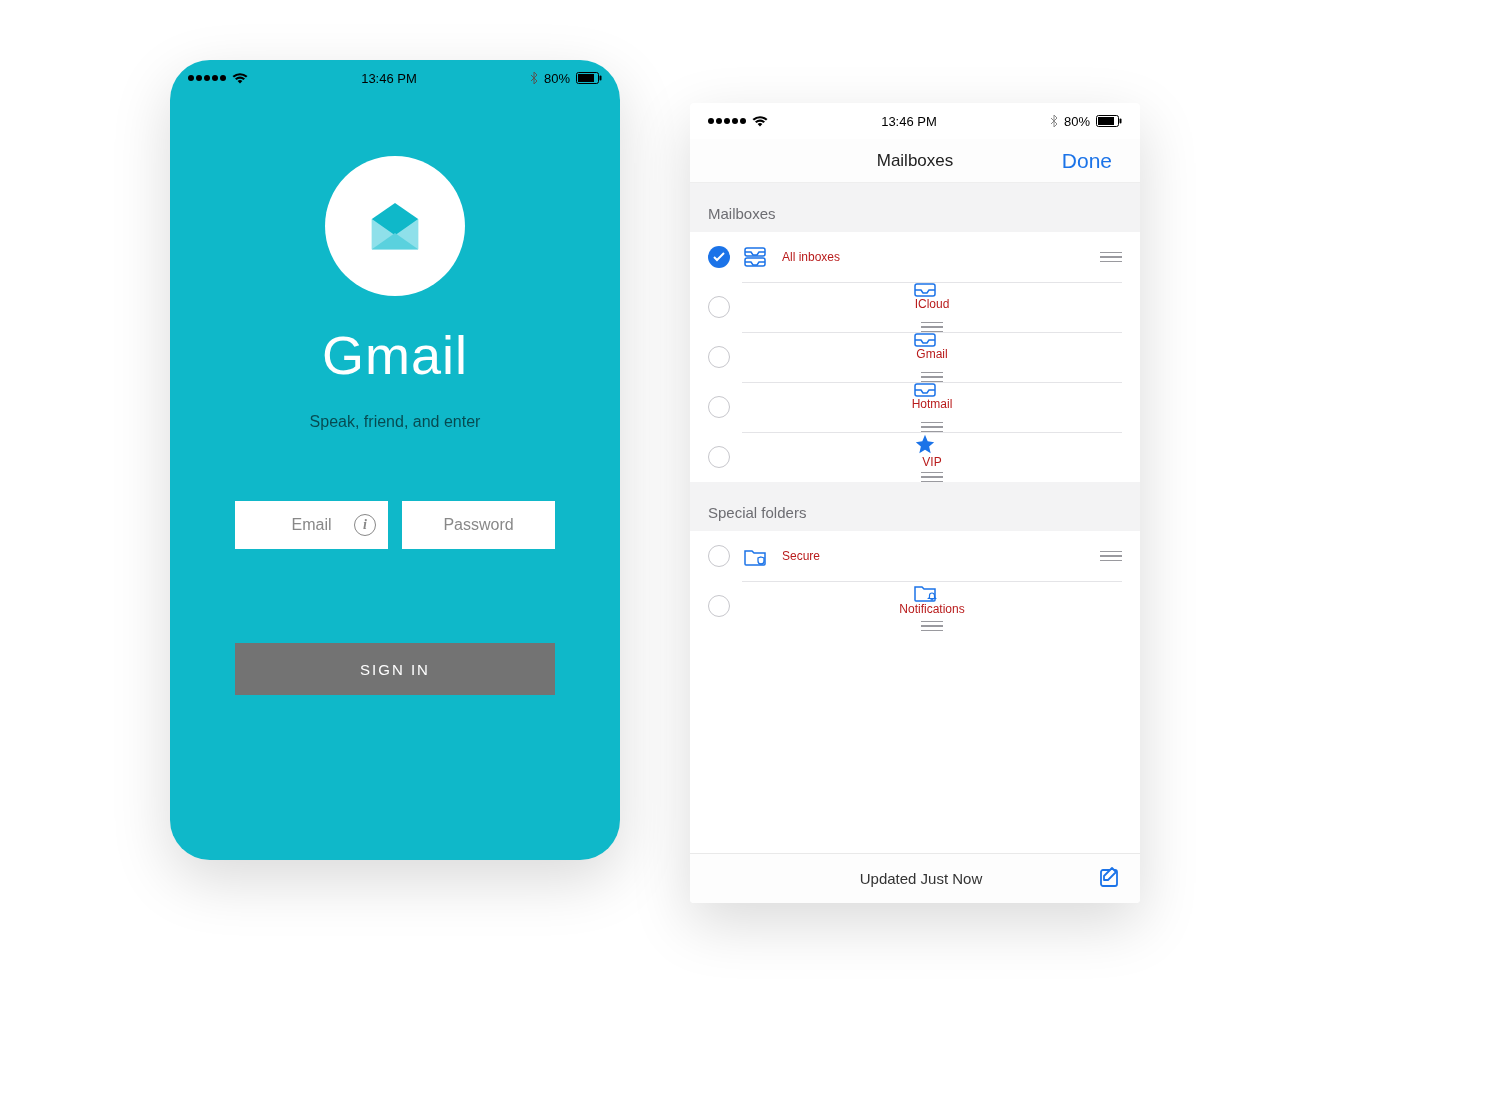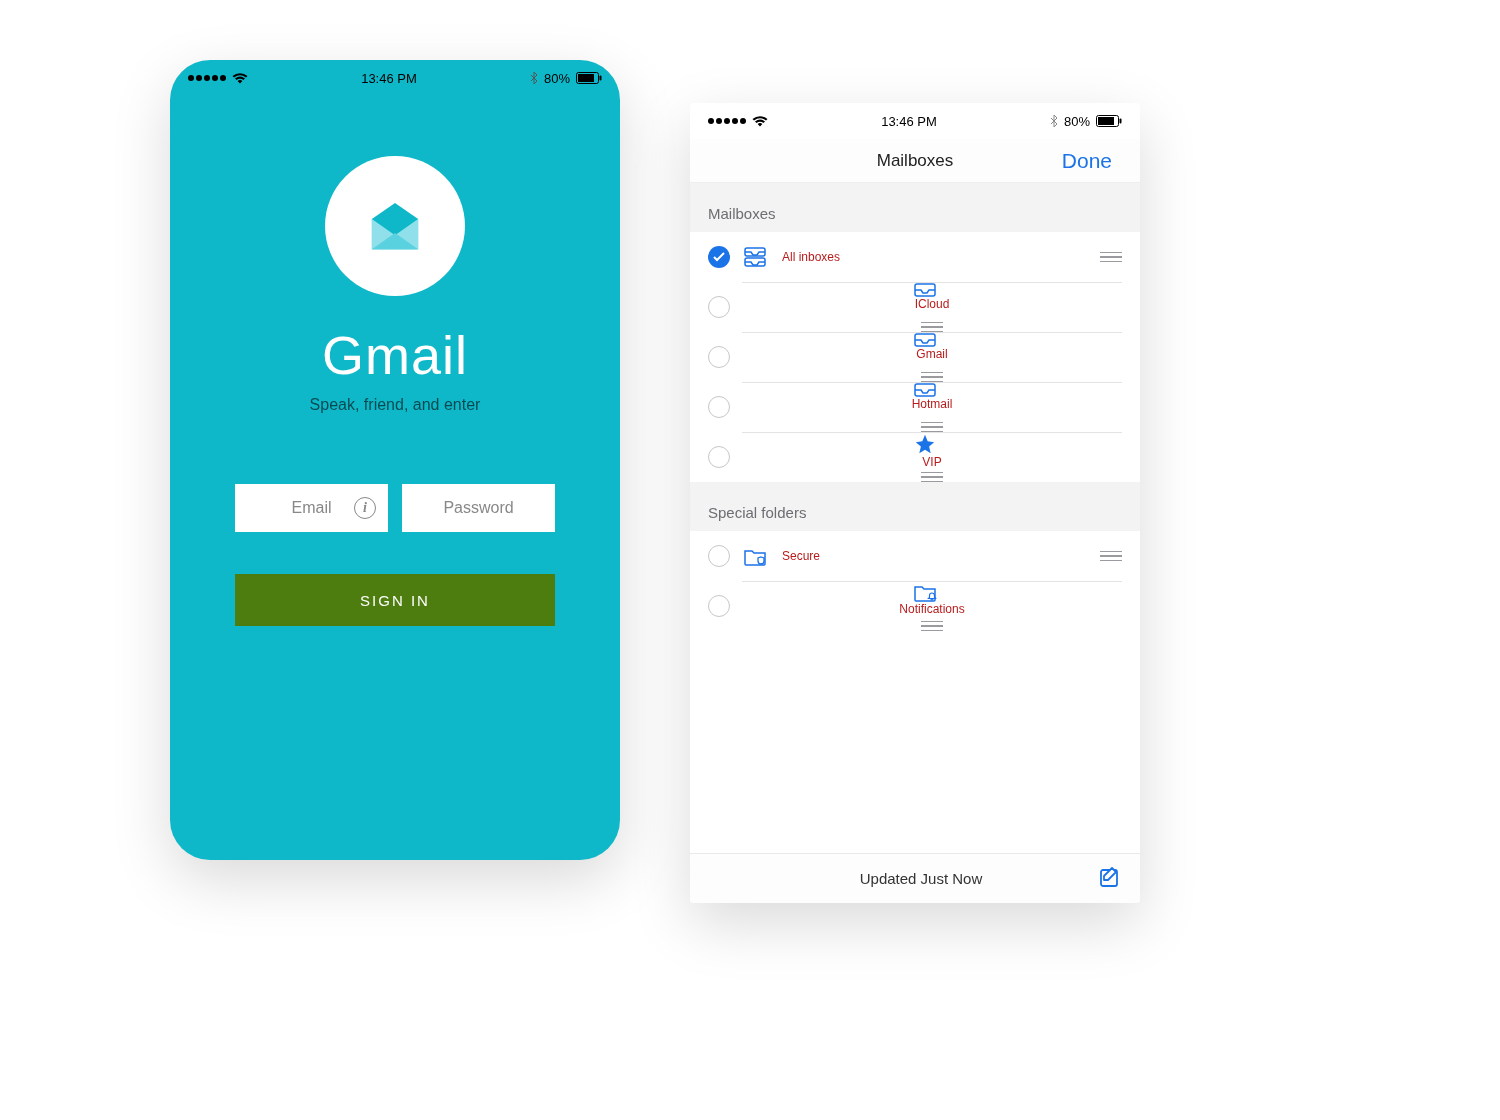--- a/index.html
+++ b/index.html
@@ -43,21 +43,21 @@
     padding-top: 60px;
   }
   .logo-circle {
     width: 140px; height:140px; border-radius:50%;
     background:#fff; display:flex; align-items:center; justify-content:center;
   }
   .app-title {
     color:#fff; font-size:54px; font-weight:200; margin-top:28px; letter-spacing:1px;
   }
   .app-tag {
-    color: rgba(0,0,0,0.6); font-size:16px; margin-top:10px;
+    color: rgba(0,0,0,0.6); font-size:16px; margin-top:27px;
   }
   .form {
     margin-top:70px; width: 320px; display:flex; flex-direction:row; gap:14px;
   }
   .field {
     background:#fff; height:48px; position:relative;
     display:flex; align-items:center; justify-content:center;
   }
   .field input {
     width:100%; height:100%; border:none; outline:none;
@@ -65,21 +65,21 @@
   }
   .field input::placeholder { color:#888; }
   .info-icon {
     position:absolute; right:12px; top:50%; transform:translateY(-50%);
     width:22px; height:22px; border:1.5px solid #888; border-radius:50%;
     display:flex; align-items:center; justify-content:center;
     font-family: Georgia, serif; font-style:italic; font-size:14px; color:#888;
     font-weight:bold;
   }
   .signin-btn {
-    margin-top:42px; width:320px; height:52px; background:#4d7c0f; color:#fff;
+    margin-top:94px; width:320px; height:52px; background:#737373; color:#fff;
     border:none; font-size:15px; letter-spacing:2px; font-weight:500; cursor:pointer;
   }
 
   
   .phone-right {
     left: 690px;
     top: 103px;
     border-radius: 4px;
     background: #fff;
     display:flex; flex-direction:column;

